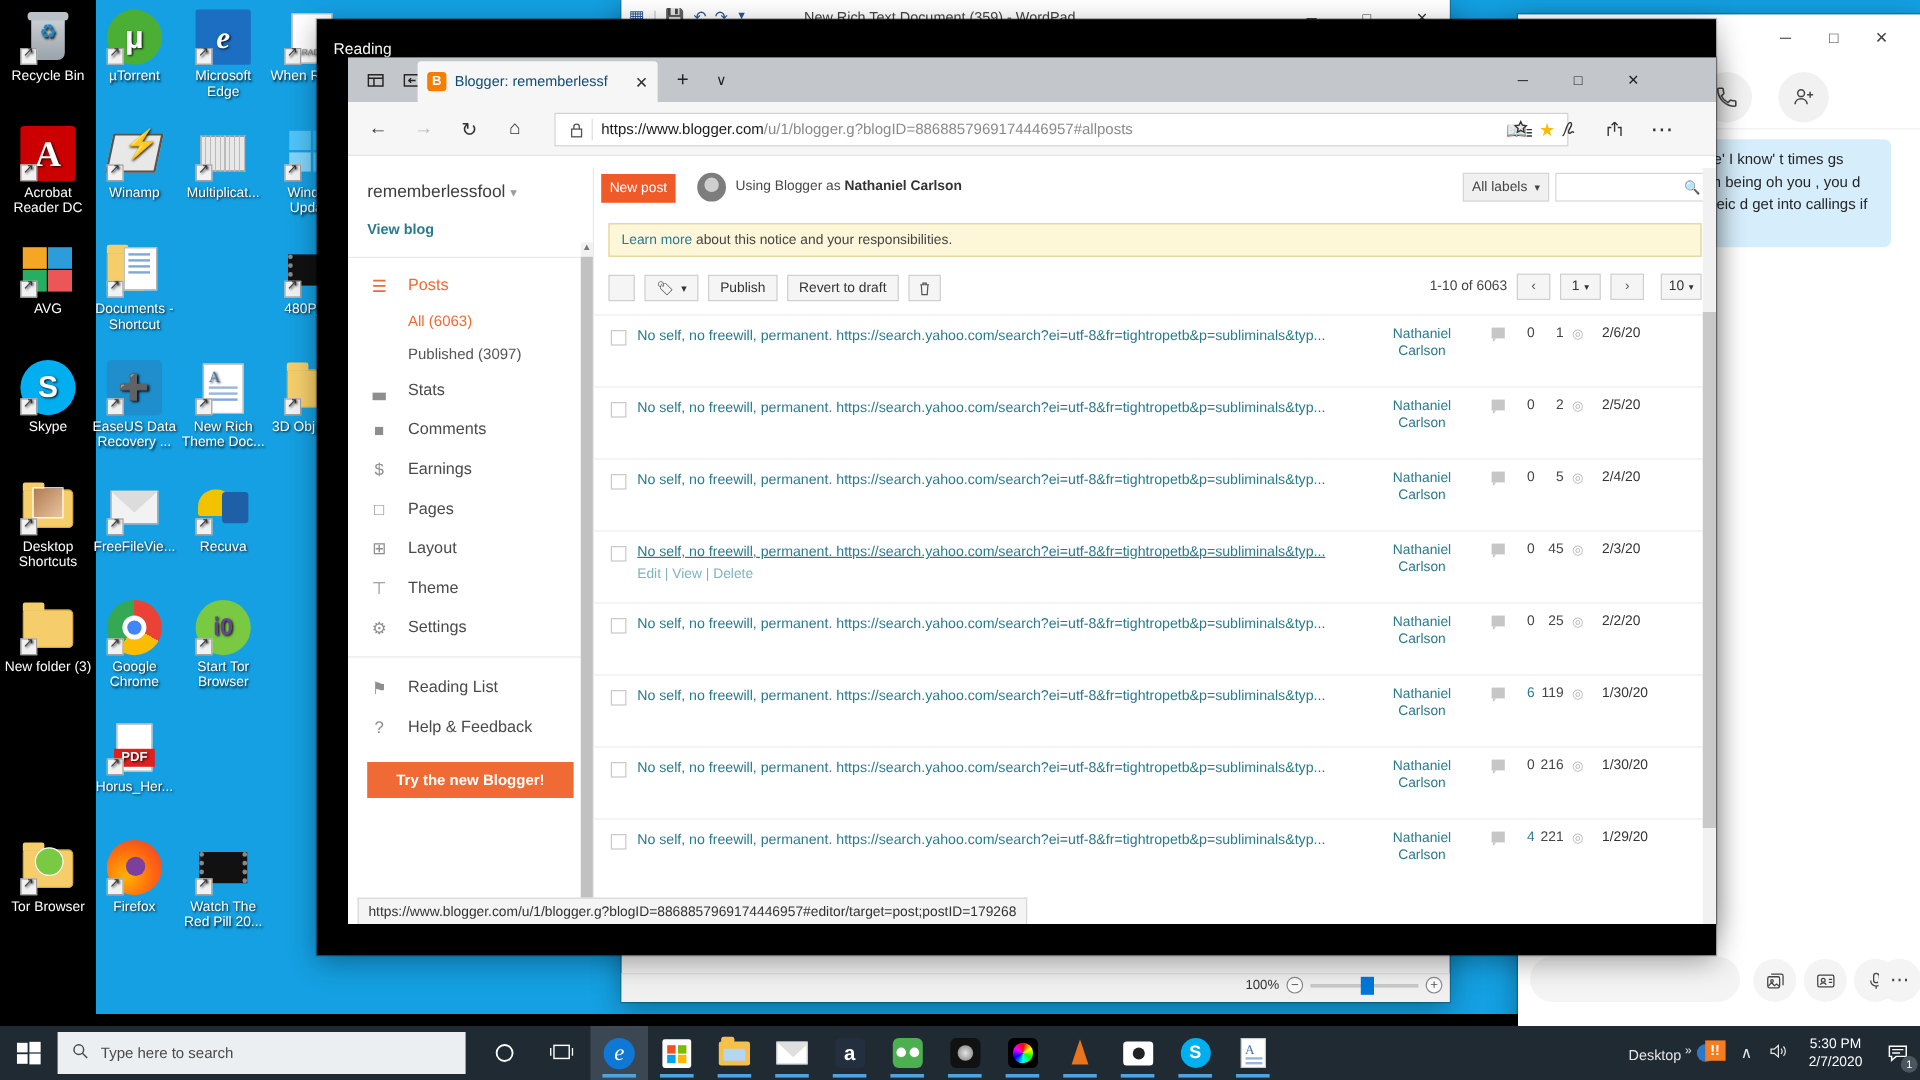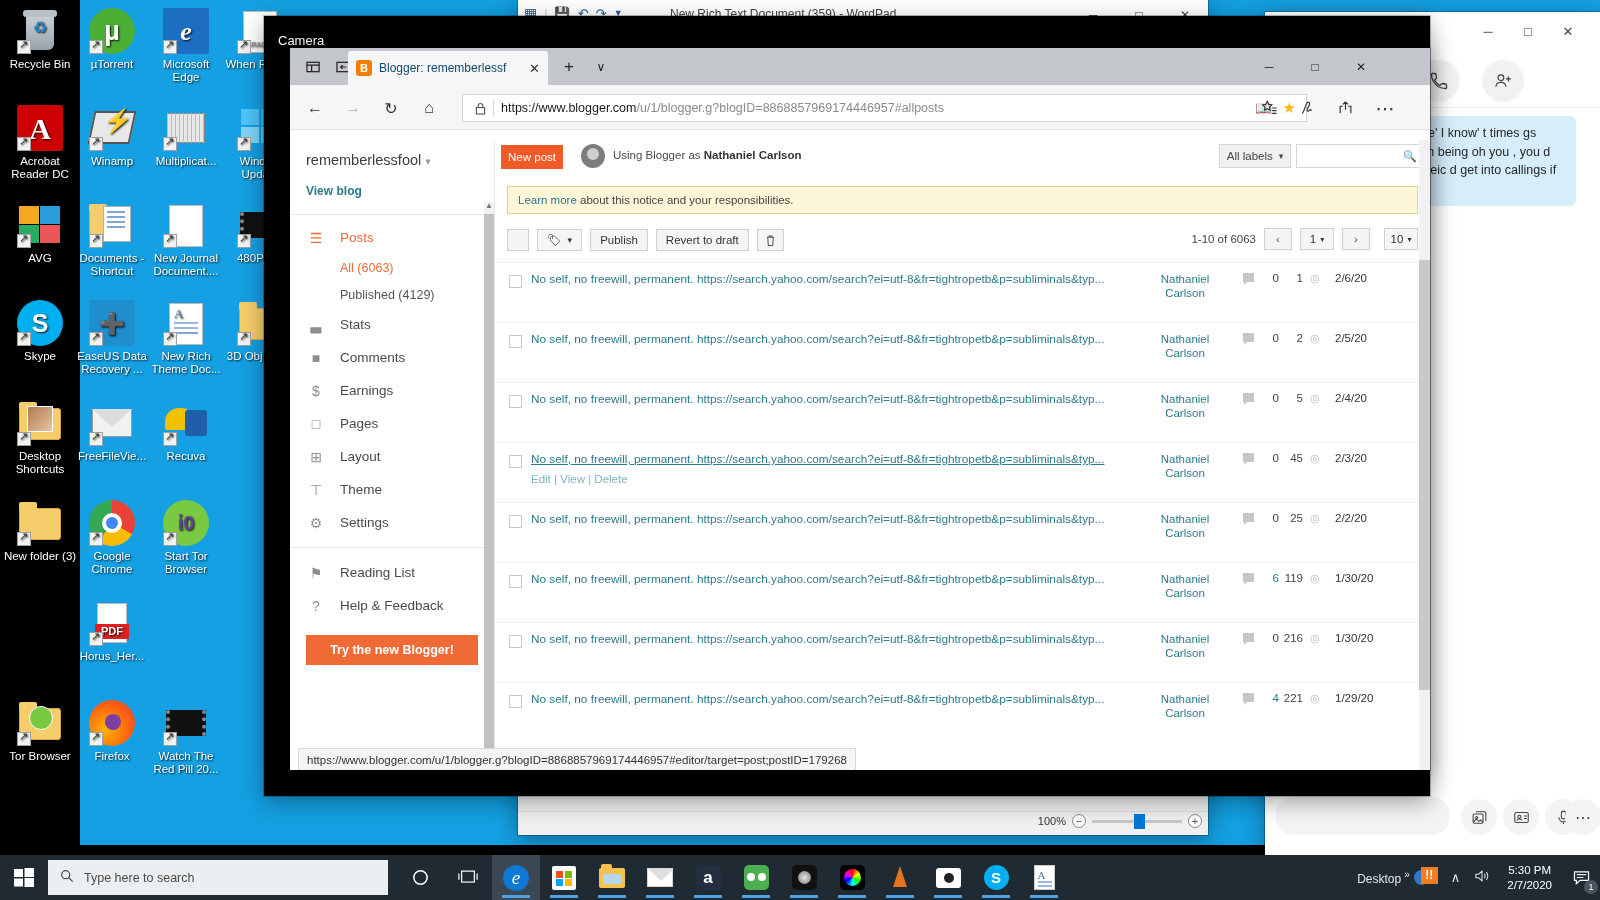--- a/index.html
+++ b/index.html
@@ -302,27 +302,20 @@
         </div>
         <div class="dicon" style="left: 74px; top: 202px;">
           <div class="gfx">
             <div class="folder" style="left:0;width:34px"></div>
             <div style="position:absolute;left:14px;top:4px;width:28px;height:36px;background:#fff;border:1px solid #b0b0b0"></div>
             <div style="position:absolute;left:18px;top:9px;width:18px;height:2px;background:#7fa8d8;box-shadow:0 5px 0 #7fa8d8,0 10px 0 #7fa8d8,0 15px 0 #7fa8d8"></div>
             <span class="shortcut-arrow"></span>
           </div>
           <span class="lbl">Documents - Shortcut</span>
         </div>
-        <div class="dicon" style="left: 148px; top: 202px;">
-          <div class="gfx">
-            <div class="docpage" style="left:6px;width:34px;height:42px"></div>
-            <span class="shortcut-arrow"></span>
-          </div>
-          <span class="lbl">New Journal Document....</span>
-        </div>
         <div class="dicon" style="left: 222px; top: 202px;">
           <div class="gfx">
             <div style="position:absolute;left:3px;top:10px;width:40px;height:26px;background:#111;border-left:4px dotted #888;border-right:4px dotted #888"></div>
             <span class="shortcut-arrow"></span>
           </div>
           <span class="lbl">480P_60</span>
         </div>
         <div class="dicon" style="left: 2px; top: 300px;">
           <div class="gfx">
             <div class="circ" style="background:#00aff0"></div>
@@ -522,21 +515,21 @@
         <span class="zcirc">−</span>
         <span class="zbar">
             <span class="zthumb"></span>
           </span>
         <span class="zcirc">+</span>
       </div>
     </div>
   </div>
 
   <div class="win" id="camera-window">
-    <div class="cam-title">Camera</div>
+    <div class="cam-title">Reading</div>
   </div>
 
   <div class="win" id="edge-window">
 
     <div class="edge-tabstrip">
       <div class="edge-tbtn" style="left:8px">
         <svg width="15" height="14" viewBox="0 0 16 14" fill="none" stroke="#222" stroke-width="1.3">
           <rect x="1" y="2" width="13" height="10"></rect>
             <path d="M1 5h13M6 5v7"></path>
           </svg>
@@ -622,21 +615,21 @@
           </div>
           <a class="bl-viewblog">View blog</a>
         </div>
         <div class="bl-divider"></div>
         <div id="sidebar-items">
             <div class="bl-item active">
               <span class="bl-ic">☰</span>
               <span>Posts</span>
             </div>
             <div class="bl-sub active">All (6063)</div>
-            <div class="bl-sub">Published (4129)</div>
+            <div class="bl-sub">Published (3097)</div>
             <div class="bl-item">
               <span class="bl-ic">▃</span>
               <span>Stats</span>
             </div>
             <div class="bl-item">
               <span class="bl-ic">■</span>
               <span>Comments</span>
             </div>
             <div class="bl-item">
               <span class="bl-ic">$</span>

